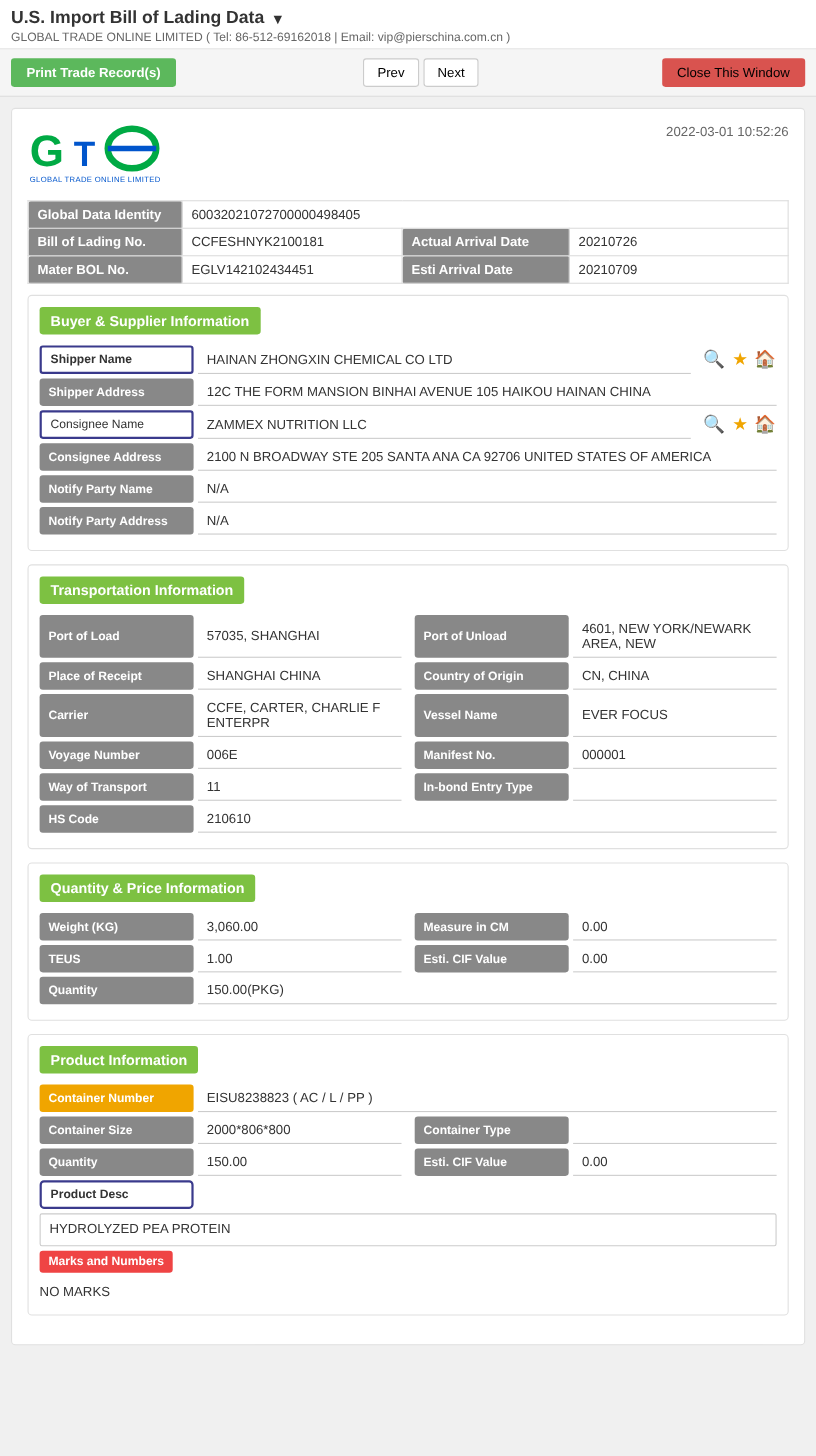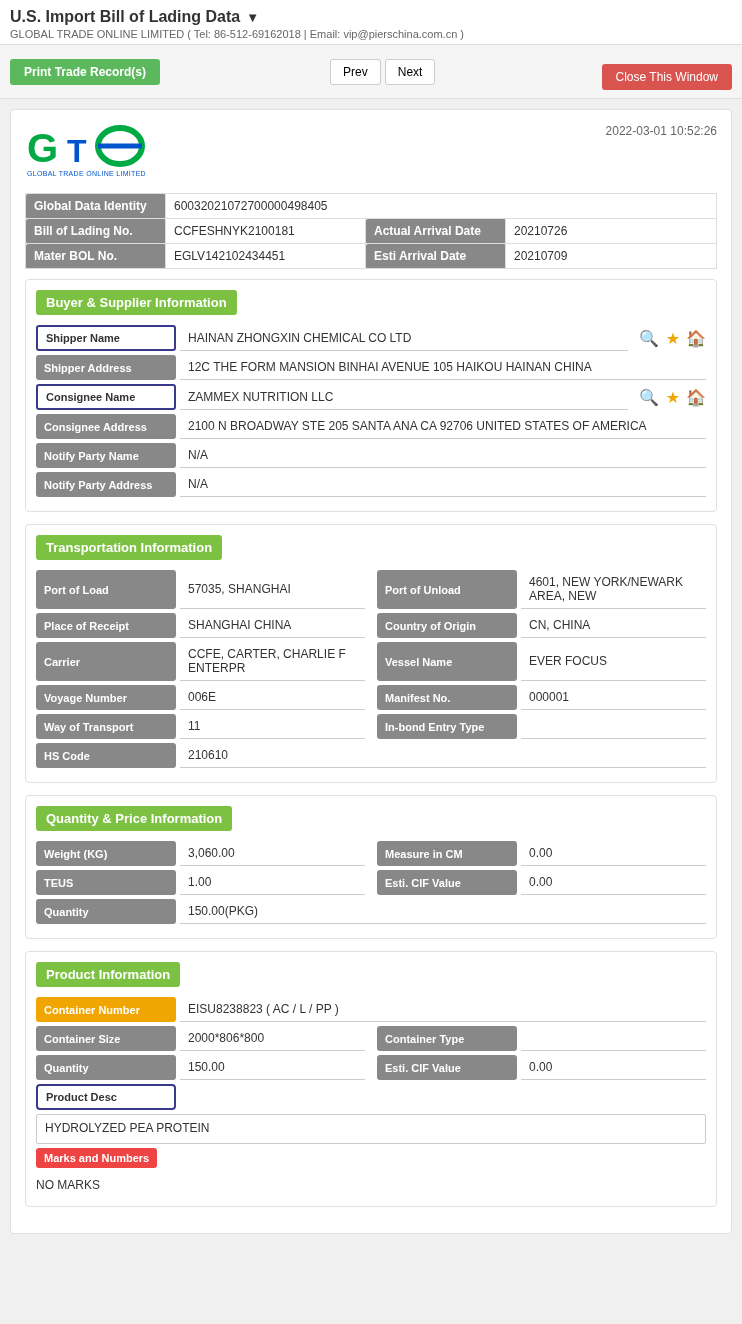--- a/index.html
+++ b/index.html
@@ -5,56 +5,56 @@
     * { box-sizing: border-box; margin: 0; padding: 0; }
     body { font-family: Arial, sans-serif; font-size: 12px; background: #f0f0f0; color: #333; width: 742px; }
     
     .top-bar { background: #fff; padding: 8px 10px 4px 10px; border-bottom: 1px solid #ddd; }
     .page-title { font-size: 16px; font-weight: bold; color: #333; display: inline-flex; align-items: center; gap: 6px; }
     .company-info { font-size: 11px; color: #666; margin-top: 2px; }
     
     .toolbar { background: #f5f5f5; padding: 8px 10px; display: flex; align-items: center; justify-content: space-between; border-bottom: 1px solid #ddd; }
     .btn-print { background: #5cb85c; color: #fff; border: none; padding: 6px 14px; border-radius: 3px; cursor: pointer; font-size: 12px; font-weight: bold; }
     .btn-nav { background: #fff; border: 1px solid #ccc; padding: 5px 12px; border-radius: 3px; cursor: pointer; font-size: 12px; margin-left: 4px; }
-    .btn-close { background: #d9534f; color: #ffffff; border: none; padding: 6px 14px; border-radius: 3px; cursor: pointer; font-size: 12px; margin-top: 11px; }
+    .btn-close { background: #d9534f; color: #000000; border: none; padding: 6px 14px; border-radius: 3px; cursor: pointer; font-size: 12px; }
     .nav-btns { display: flex; align-items: center; }
     
     .content { background: #fff; margin: 10px; padding: 14px; border-radius: 4px; border: 1px solid #e0e0e0; }
     
     .logo-row { display: flex; justify-content: space-between; align-items: flex-start; margin-bottom: 14px; }
     .logo-container { display: flex; flex-direction: column; align-items: flex-start; }
     .timestamp { font-size: 12px; color: #666; text-align: right; }
     
     
     .logo-svg { width: 130px; height: 55px; }
     
     .info-table { width: 100%; border-collapse: collapse; margin-bottom: 10px; }
     .info-table td { padding: 5px 8px; border: 1px solid #ddd; font-size: 12px; }
     .info-table .label-cell { background: #888; color: #fff; font-weight: bold; width: 140px; border-radius: 2px; }
     .info-table .value-cell { background: #fff; color: #333; }
-    .info-table .label-cell-right { background: #888; color: #fff; font-weight: bold; width: 140px; border-radius: 2px; }
+    .info-table .label-cell-right { background: #888; color: #fff; font-weight: bold; width: 152px; border-radius: 2px; }
     
     .section-header { background: #7dc142; color: #fff; font-weight: bold; font-size: 13px; padding: 5px 10px; border-radius: 3px; display: inline-block; margin-bottom: 10px; }
     .section-wrapper { border: 1px solid #e0e0e0; border-radius: 4px; padding: 10px; margin-bottom: 12px; }
     
     .field-row { display: flex; align-items: stretch; margin-bottom: 4px; gap: 4px; }
     .field-label { background: #888; color: #fff; font-weight: bold; font-size: 11px; padding: 5px 8px; border-radius: 3px; min-width: 140px; display: flex; align-items: center; white-space: nowrap; }
     .field-value { flex: 1; background: #fff; border-bottom: 1px solid #ccc; padding: 5px 8px; font-size: 12px; display: flex; align-items: center; }
     
     .icon-group { display: flex; gap: 6px; align-items: center; margin-left: 8px; }
     .icon-search { color: #888; cursor: pointer; font-size: 16px; }
     .icon-star { color: #f0a500; cursor: pointer; font-size: 16px; }
     .icon-home { color: #c44; cursor: pointer; font-size: 16px; }
     
     .container-number-label { background: #f0a500; color: #fff; font-weight: bold; font-size: 11px; padding: 5px 8px; border-radius: 3px; min-width: 140px; display: flex; align-items: center; }
     .product-desc-label { background: transparent; color: #333; border: 2px solid #3a3a8c; border-radius: 4px; font-weight: bold; font-size: 11px; padding: 5px 8px; min-width: 140px; display: flex; align-items: center; }
     .marks-label { background: #ef4444; color: #fff; font-weight: bold; font-size: 11px; padding: 4px 8px; border-radius: 3px; display: inline-block; margin-bottom: 6px; }
     
     .shipper-outlined { background: transparent !important; color: #333 !important; border: 2px solid #3a3a8c; font-weight: bold; }
-    .consignee-outlined { background: transparent !important; color: #333 !important; border: 2px solid #3a3a8c; font-weight: bold; }
+    .consignee-outlined { background: transparent !important; color: #333 !important; border: 2px solid #3a3a8c; font-weight: normal; }
     
     .product-desc-value { background: #fff; border: 1px solid #ccc; padding: 6px 8px; font-size: 12px; margin-bottom: 4px; min-height: 30px; border-radius: 2px; }
   </style>
 </head>
 <body>
 
 <div class="top-bar">
   <div class="page-title">
     <span>U.S. Import Bill of Lading Data</span>
     <span style="cursor:pointer; font-size:13px;">▼</span>

